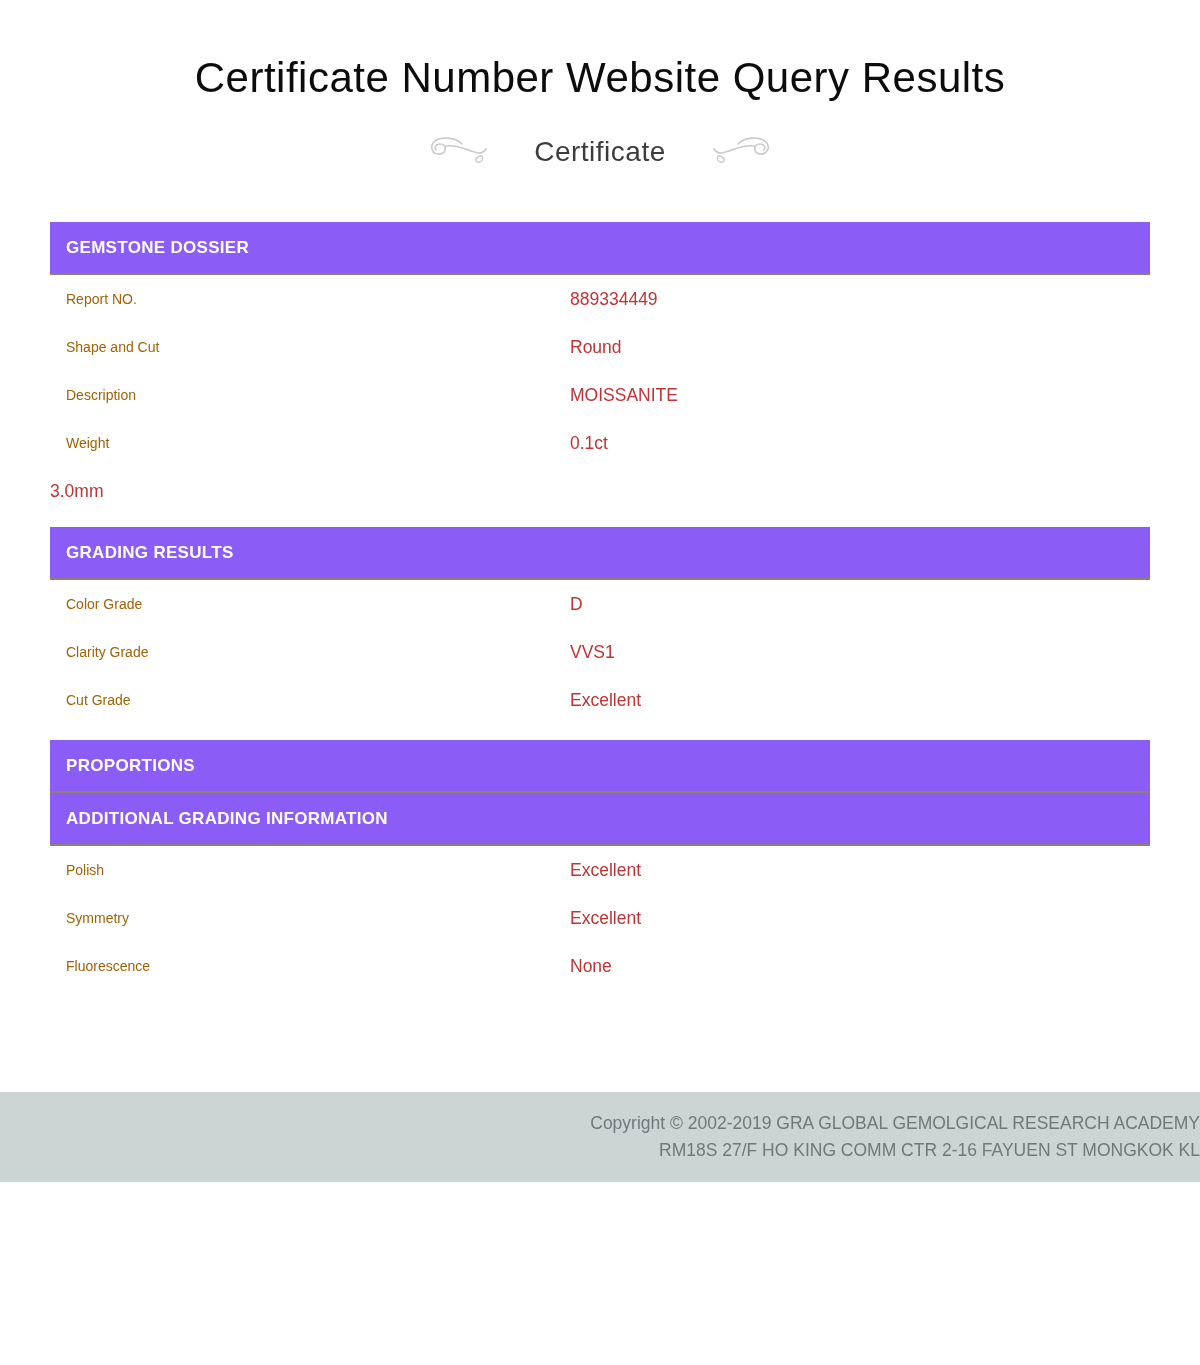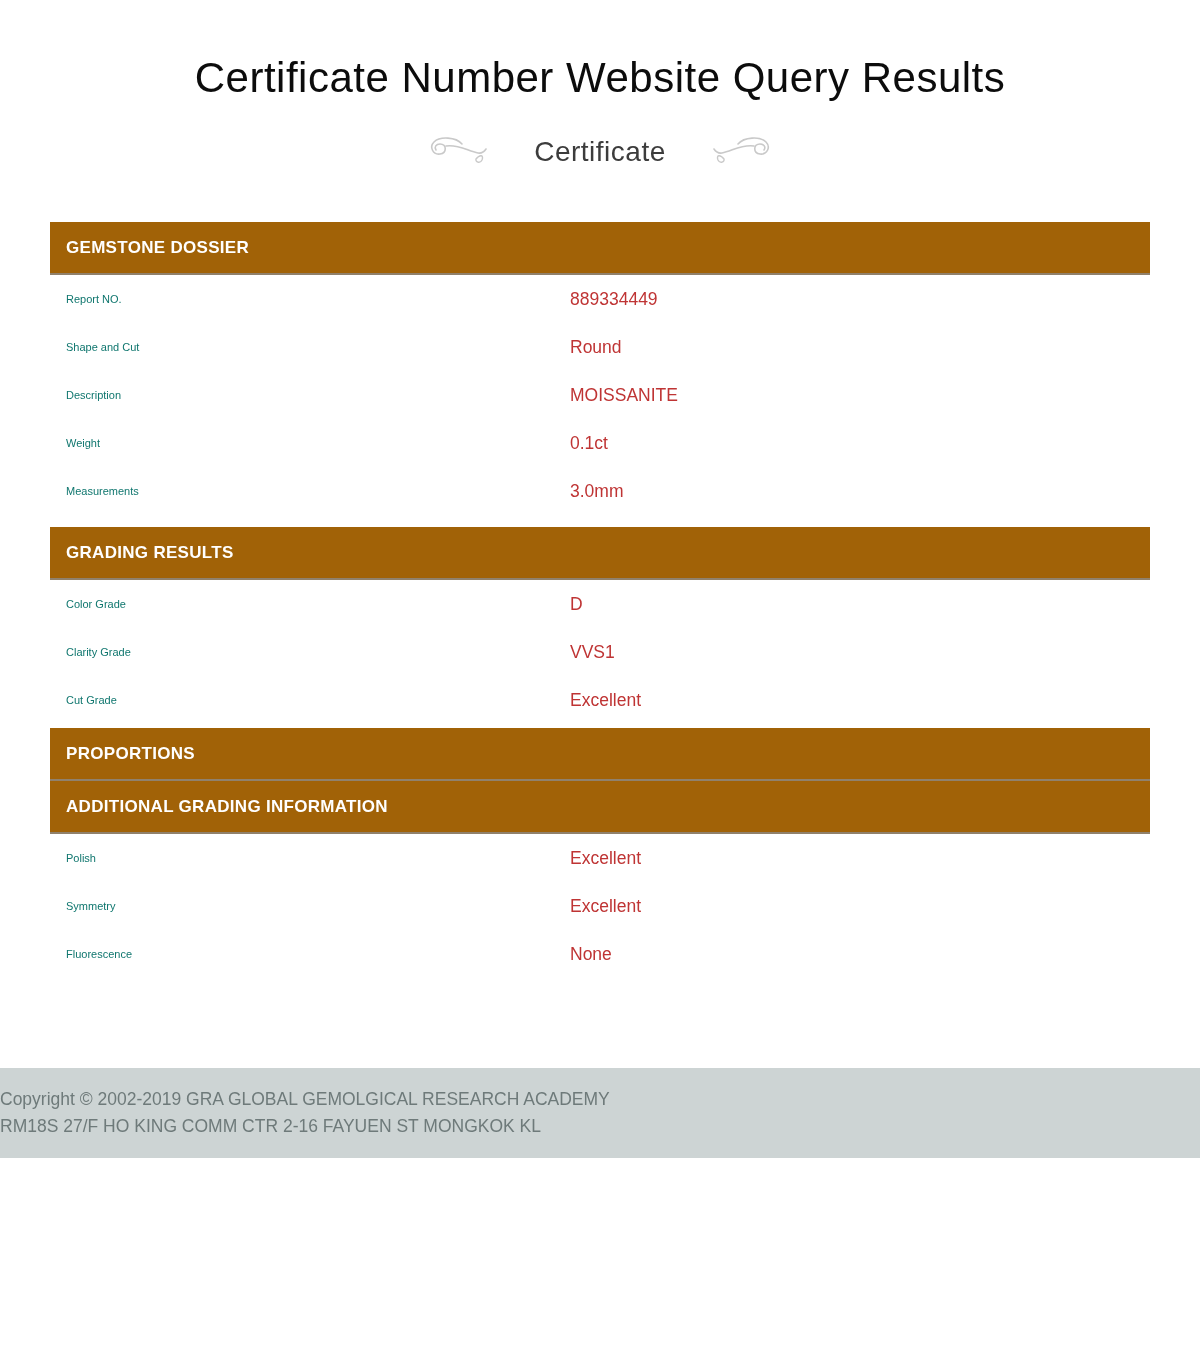--- a/index.html
+++ b/index.html
@@ -45,59 +45,59 @@
     display: inline-block;
   }
   .flourish svg { width: 100%; height: 100%; }
   .flourish.right { transform: scaleX(-1); }
   .container {
     width: 1100px;
     margin: 50px auto 0 auto;
   }
   .section-header {
     height: 53px;
-    background: #a16207;
+    background: #8b5cf6;
     border-bottom: 2px solid #90816c;
     display: flex;
     align-items: center;
     padding-left: 16px;
     box-sizing: border-box;
   }
   .section-header-label {
     color: #ffffff;
     font-size: 17px;
     font-weight: 700;
     letter-spacing: 0.3px;
   }
-  .section-rows { padding-bottom: 4px; }
+  .section-rows { padding-bottom: 16px; }
   .section:first-child .section-rows { padding-bottom: 12px; }
   .data-row {
     height: 48px;
     display: flex;
     align-items: center;
   }
   .row-label {
     flex: 0 0 504px;
     padding-left: 16px;
-    font-size: 11px;
-    color: #0f766e;
+    font-size: 14px;
+    color: #a16207;
   }
   .row-value {
     font-size: 17.5px;
     color: #bf3434;
     text-align: center;
   }
   .footer {
     margin-top: 86px;
     width: 1200px;
     height: 90px;
     background: #cdd4d4;
     box-sizing: border-box;
     padding-top: 18px;
-    text-align: left;
+    text-align: right;
   }
   .footer-line {
     font-size: 17.5px;
     color: #6e7a7a;
     line-height: 27px;
   }
 </style>
 </head>
 <body>
 
@@ -143,21 +143,20 @@
     <span class="row-label">Description</span>
     <span class="row-value">MOISSANITE</span>
   </div>
 
   <div class="data-row">
     <span class="row-label">Weight</span>
     <span class="row-value">0.1ct</span>
   </div>
 
   <div class="data-row">
-    <span class="row-label">Measurements</span>
     <span class="row-value">3.0mm</span>
   </div>
 </div>
   </div>
 
   <div class="section">
     <div class="section-header">
       <span class="section-header-label">GRADING RESULTS</span>
     </div>
     <div class="section-rows">

